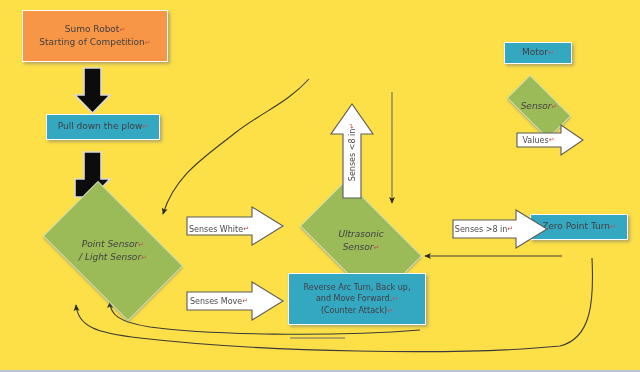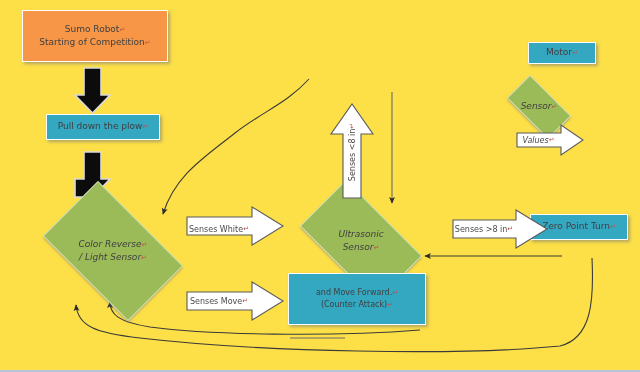--- a/index.html
+++ b/index.html
@@ -125,39 +125,40 @@
     <span class="txt"><span>Starting of Competition</span><span class="cr">↵</span></span>
   </div>
 
   <div class="node rect blue" style="left:46px; top:114px; width:114px; height:26px; font-size:9px;">
     <span class="txt"><span>Pull down the plow</span><span class="cr">↵</span></span>
   </div>
 
   <div class="diamond-wrap" style="left:28px; top:196px; width:170px; height:110px;">
     <div class="diamond-shape"></div>
     <div class="diamond-label" style="font-size:9px;">
-      <span><span>Color Reverse</span><span class="cr">↵</span></span>
+      <span><span>Point Sensor</span><span class="cr">↵</span></span>
       <span><span>/ Light Sensor</span><span class="cr">↵</span></span>
     </div>
   </div>
 
 
   <div class="diamond-wrap" style="left:285px; top:195px; width:152px; height:92px;">
     <div class="diamond-shape"></div>
     <div class="diamond-label" style="font-size:9px;">
       <span>Ultrasonic</span>
       <span><span>Sensor</span><span class="cr">↵</span></span>
     </div>
   </div>
 
   <div class="node rect blue" style="left:530px; top:214px; width:98px; height:26px; font-size:9px;">
     <span class="txt"><span>Zero Point Turn</span><span class="cr">↵</span></span>
   </div>
 
   <div class="node rect blue" style="left:288px; top:273px; width:138px; height:52px; font-size:8px;">
+    <span class="txt">Reverse Arc Turn, Back up,</span>
     <span class="txt"><span>and Move Forward.</span><span class="cr">↵</span></span>
     <span class="txt"><span>(Counter Attack)</span><span class="cr">↵</span></span>
   </div>
 
   <div class="barrow" style="left:186px; top:206px; width:98px; height:40px;">
     <svg width="98" height="40" viewBox="0 0 98 40">
       <path d="M1,11 L66,11 L66,1 L97,20 L66,39 L66,29 L1,29 Z" fill="#ffffff" stroke="#5a5a5a" stroke-width="1.1"></path>
     </svg>
     <div class="blabel" style="left:0; top:11px; width:66px; height:24px; font-size:8px;">
       <span>Senses White</span>
@@ -188,34 +189,34 @@
   <div class="barrow vertical" style="left:330px; top:103px; width:44px; height:96px;">
     <svg width="44" height="96" viewBox="0 0 44 96">
       <path d="M13,95 L13,31 L1,31 L22,1 L43,31 L31,31 L31,95 Z" fill="#ffffff" stroke="#5a5a5a" stroke-width="1.1"></path>
     </svg>
     <div class="blabel" style="left:-11px; top:40px; width:66px; height:18px; font-size:8px;">
       <span>Senses &lt;8 in</span>
         <span class="cr">↵</span>
     </div>
   </div>
 
-  <div class="node rect blue" style="left:528px; top:42px; width:68px; height:22px; font-size:9px;">
+  <div class="node rect blue" style="left:504px; top:42px; width:68px; height:22px; font-size:9px;">
     <span class="txt"><span>Motor</span><span class="cr">↵</span></span>
   </div>
 
   <div class="diamond-wrap" style="left:498px; top:84px; width:82px; height:46px;">
     <div class="diamond-shape"></div>
     <div class="diamond-label" style="font-size:9px;">
       <span><span>Sensor</span><span class="cr">↵</span></span>
     </div>
   </div>
 
   <div class="barrow" style="left:516px; top:124px; width:68px; height:32px;">
     <svg width="68" height="32" viewBox="0 0 68 32">
       <path d="M1,9 L45,9 L45,1 L67,16 L45,31 L45,23 L1,23 Z" fill="#ffffff" stroke="#5a5a5a" stroke-width="1.1"></path>
     </svg>
-    <div class="blabel" style="left:0; top:9px; width:45px; height:14px; font-size:8px;font-style:italic;">
+    <div class="blabel" style="left:0; top:9px; width:45px; height:14px; font-size:8px;">
       <span>Values</span>
         <span class="cr">↵</span>
     </div>
   </div>
 
 </div>
 
 </body></html>

